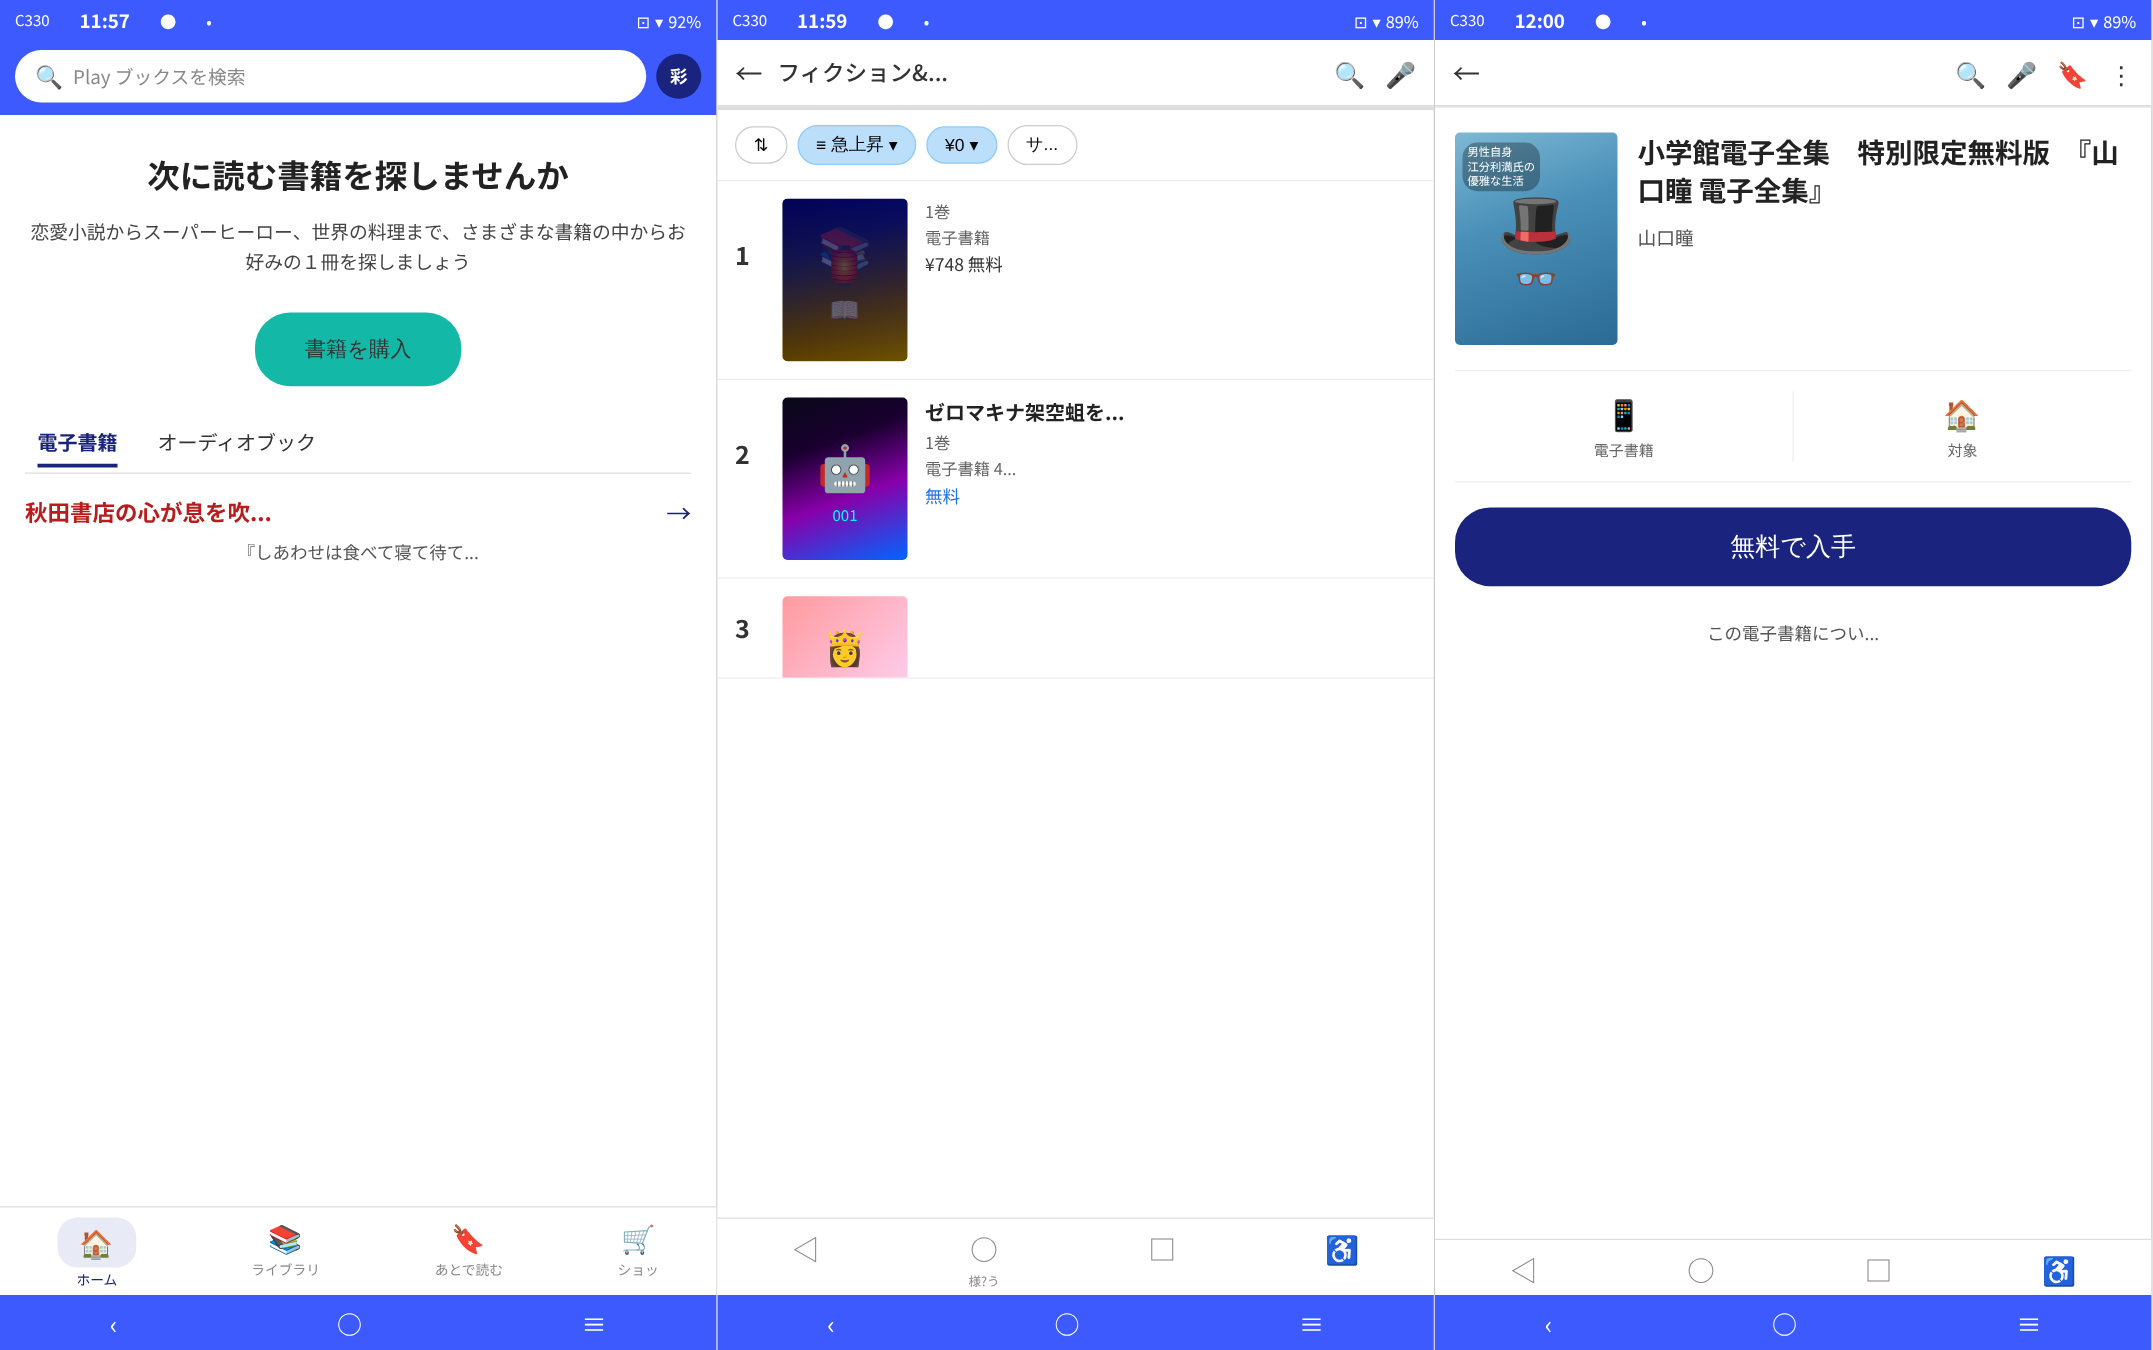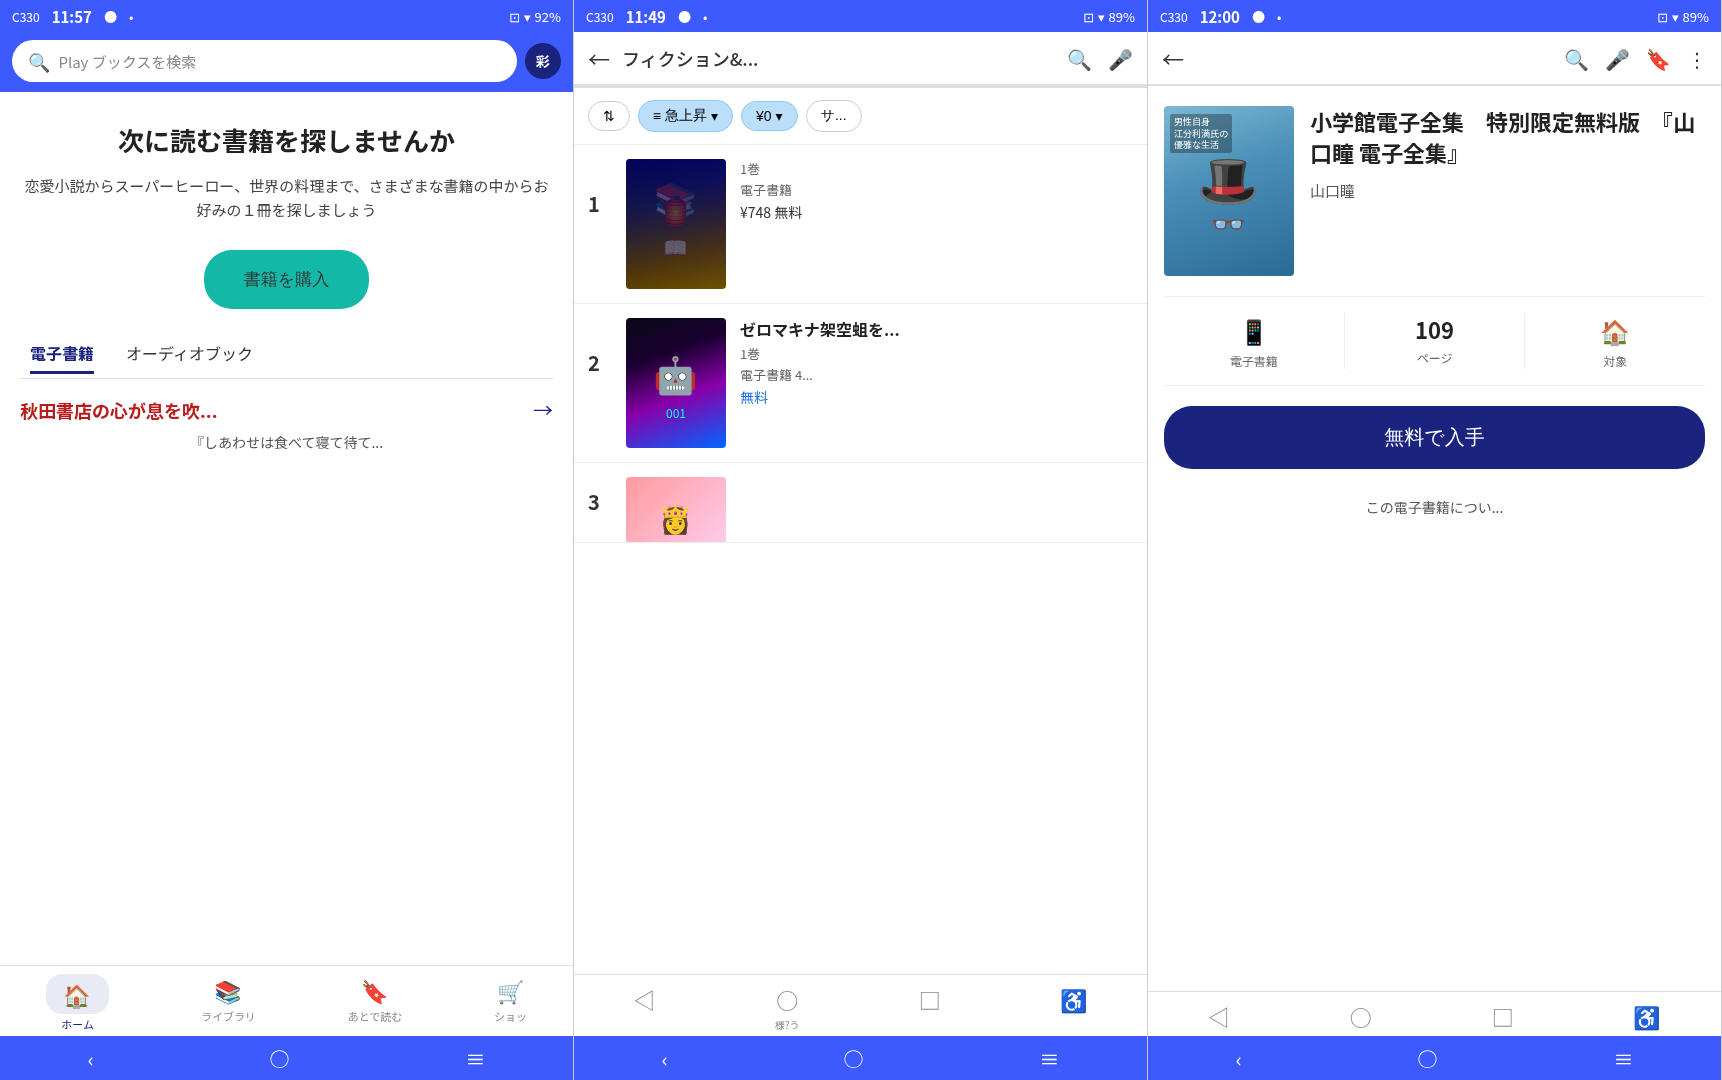--- a/index.html
+++ b/index.html
@@ -27,21 +27,21 @@
     .status-bar {
       background: #3d5afe;
       color: white;
       display: flex;
       align-items: center;
       justify-content: space-between;
       padding: 6px 12px;
       font-size: 13px;
       height: 32px;
     }
-    .status-left { display: flex; align-items: center; gap: 12px; }
+    .status-left { display: flex; align-items: center; gap: 24px; }
     .status-right { display: flex; align-items: center; gap: 4px; font-size: 13px; }
 
     
     .search-bar {
       background: #3d5afe;
       padding: 8px 12px 10px;
       display: flex;
       align-items: center;
       gap: 8px;
     }
@@ -329,21 +329,21 @@
     }
 
     .small-text-overlay {
       position: absolute;
       top: 8px; left: 6px;
       font-size: 9px;
       color: white;
       line-height: 1.3;
       background: rgba(0,0,0,0.3);
       padding: 2px 4px;
-      border-radius: 2px;
+      border-radius: 12px;
     }
   </style>
 </head>
 <body>
 
 <div class="phone-panel">
 
   <div class="status-bar">
     <div class="status-left">
       <span style="font-size:12px;">C330</span>
@@ -408,21 +408,21 @@
     <span>○</span>
     <span>≡</span>
   </div>
 </div>
 
 <div class="phone-panel">
 
   <div class="status-bar">
     <div class="status-left">
       <span style="font-size:12px;">C330</span>
-      <span style="font-size:15px;font-weight:bold;">11:49</span>
+      <span style="font-size:15px;font-weight:bold;">11:59</span>
       <span>●</span>
       <span>•</span>
     </div>
     <div class="status-right">
       <span>⊡</span>
       <span>▾</span>
       <span>89%</span>
     </div>
   </div>
 
@@ -562,24 +562,20 @@
         <div class="book-detail-author">山口瞳</div>
       </div>
     </div>
 
     <div class="book-stats">
       <div class="stat-item">
         <span class="stat-icon">📱</span>
         <span class="stat-label">電子書籍</span>
       </div>
       <div class="stat-item">
-        <span class="stat-value">109</span>
-        <span class="stat-label">ページ</span>
-      </div>
-      <div class="stat-item">
         <span class="stat-icon">🏠</span>
         <span class="stat-label">対象</span>
       </div>
     </div>
 
     <button class="get-button">無料で入手</button>
 
     <div class="bottom-link">この電子書籍につい...</div>
   </div>
 

